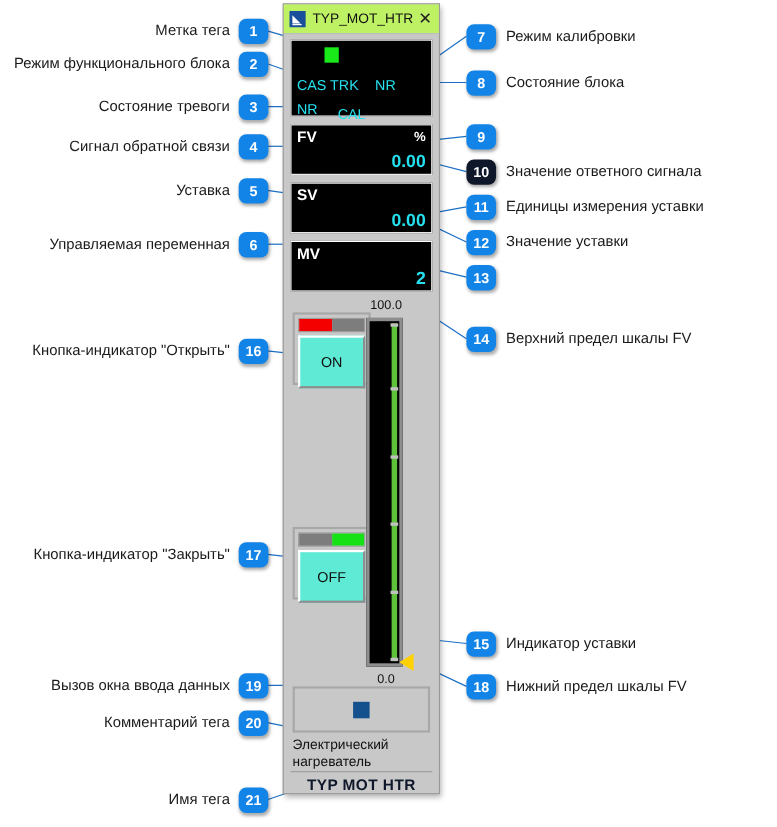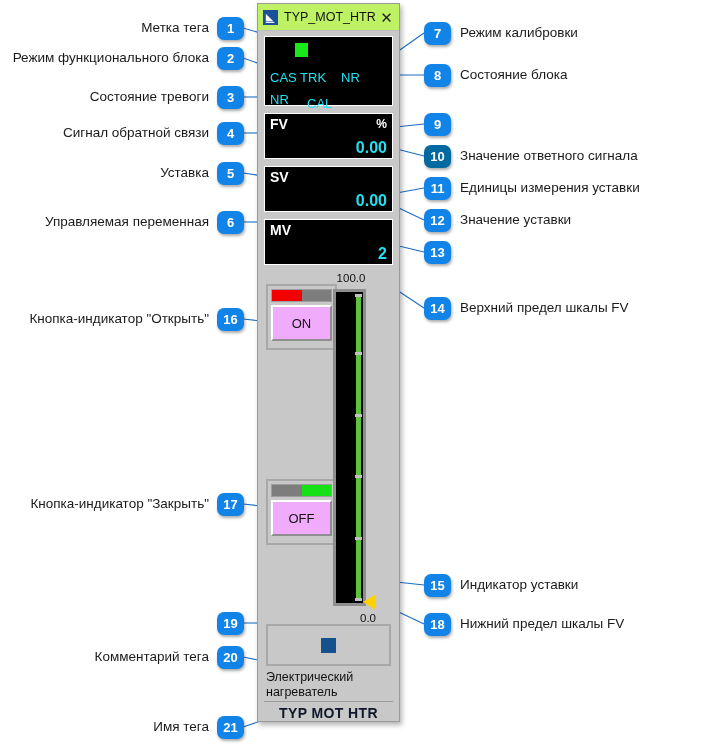--- a/index.html
+++ b/index.html
@@ -165,23 +165,23 @@
     cursor: pointer;
   }
   .ind-strip {
     height: 13px;
     display: flex;
     border: 1px solid #9c9c9c;
     box-sizing: border-box;
   }
   .ind-strip > div { flex: 1; }
   .ind-face {
-    height: 36px;
+    height: 48px;
     margin-top: 3px;
-    background: #f0abfc;
+    background: #5eead4;
     border: 2px solid #ffffff;
     border-right-color: #8e8e8e;
     border-bottom-color: #8e8e8e;
     box-sizing: border-box;
     display: flex;
     align-items: center;
     justify-content: center;
     font-size: 13px;
     color: #111;
   }
@@ -197,21 +197,21 @@
     height: 352px;
   }
   .gauge-hi, .gauge-lo {
     position: absolute;
     width: 100%;
     text-align: center;
     font-size: 11.5px;
     color: #111;
   }
   .gauge-hi { top: 0px; left: -4px; }
-  .gauge-lo { bottom: 0px; left: -4px; text-align: right; }
+  .gauge-lo { bottom: 0px; left: -4px; }
   .gauge-frame {
     position: absolute;
     left: 3px;
     top: 17px;
     width: 33px;
     height: 317px;
     background: #000000;
     border: 3px solid #8e8e8e;
     box-sizing: border-box;
   }
@@ -328,20 +328,21 @@
 </div>
 <div class="callout left" style="right:462px; top:308px;">
   <span class="callout-text">Кнопка-индикатор "Открыть"</span>
   <span class="badge" style="background: rgb(18, 132, 232);">16</span>
 </div>
 <div class="callout left" style="right:462px; top:493px;">
   <span class="callout-text">Кнопка-индикатор "Закрыть"</span>
   <span class="badge" style="background: rgb(18, 132, 232);">17</span>
 </div>
 <div class="callout left" style="right:462px; top:612px;">
+  <span class="callout-text">Вызов окна ввода данных</span>
   <span class="badge" style="background: rgb(18, 132, 232);">19</span>
 </div>
 <div class="callout left" style="right:462px; top:646px;">
   <span class="callout-text">Комментарий тега</span>
   <span class="badge" style="background: rgb(18, 132, 232);">20</span>
 </div>
 <div class="callout left" style="right:462px; top:716px;">
   <span class="callout-text">Имя тега</span>
   <span class="badge" style="background: rgb(18, 132, 232);">21</span>
 </div>
@@ -351,21 +352,21 @@
   <span class="callout-text">Режим калибровки</span>
 </div>
 <div class="callout right" style="left:424px; top:64px;">
   <span class="badge" style="background: rgb(18, 132, 232);">8</span>
   <span class="callout-text">Состояние блока</span>
 </div>
 <div class="callout right" style="left:424px; top:113px;">
   <span class="badge" style="background: rgb(18, 132, 232);">9</span>
 </div>
 <div class="callout right" style="left:424px; top:145px;">
-  <span class="badge" style="background: #0369a1;">10</span>
+  <span class="badge" style="background: #0f172a;">10</span>
   <span class="callout-text">Значение ответного сигнала</span>
 </div>
 <div class="callout right" style="left:424px; top:177px;">
   <span class="badge" style="background: rgb(18, 132, 232);">11</span>
   <span class="callout-text">Единицы измерения уставки</span>
 </div>
 <div class="callout right" style="left:424px; top:209px;">
   <span class="badge" style="background: rgb(18, 132, 232);">12</span>
   <span class="callout-text">Значение уставки</span>
 </div>

